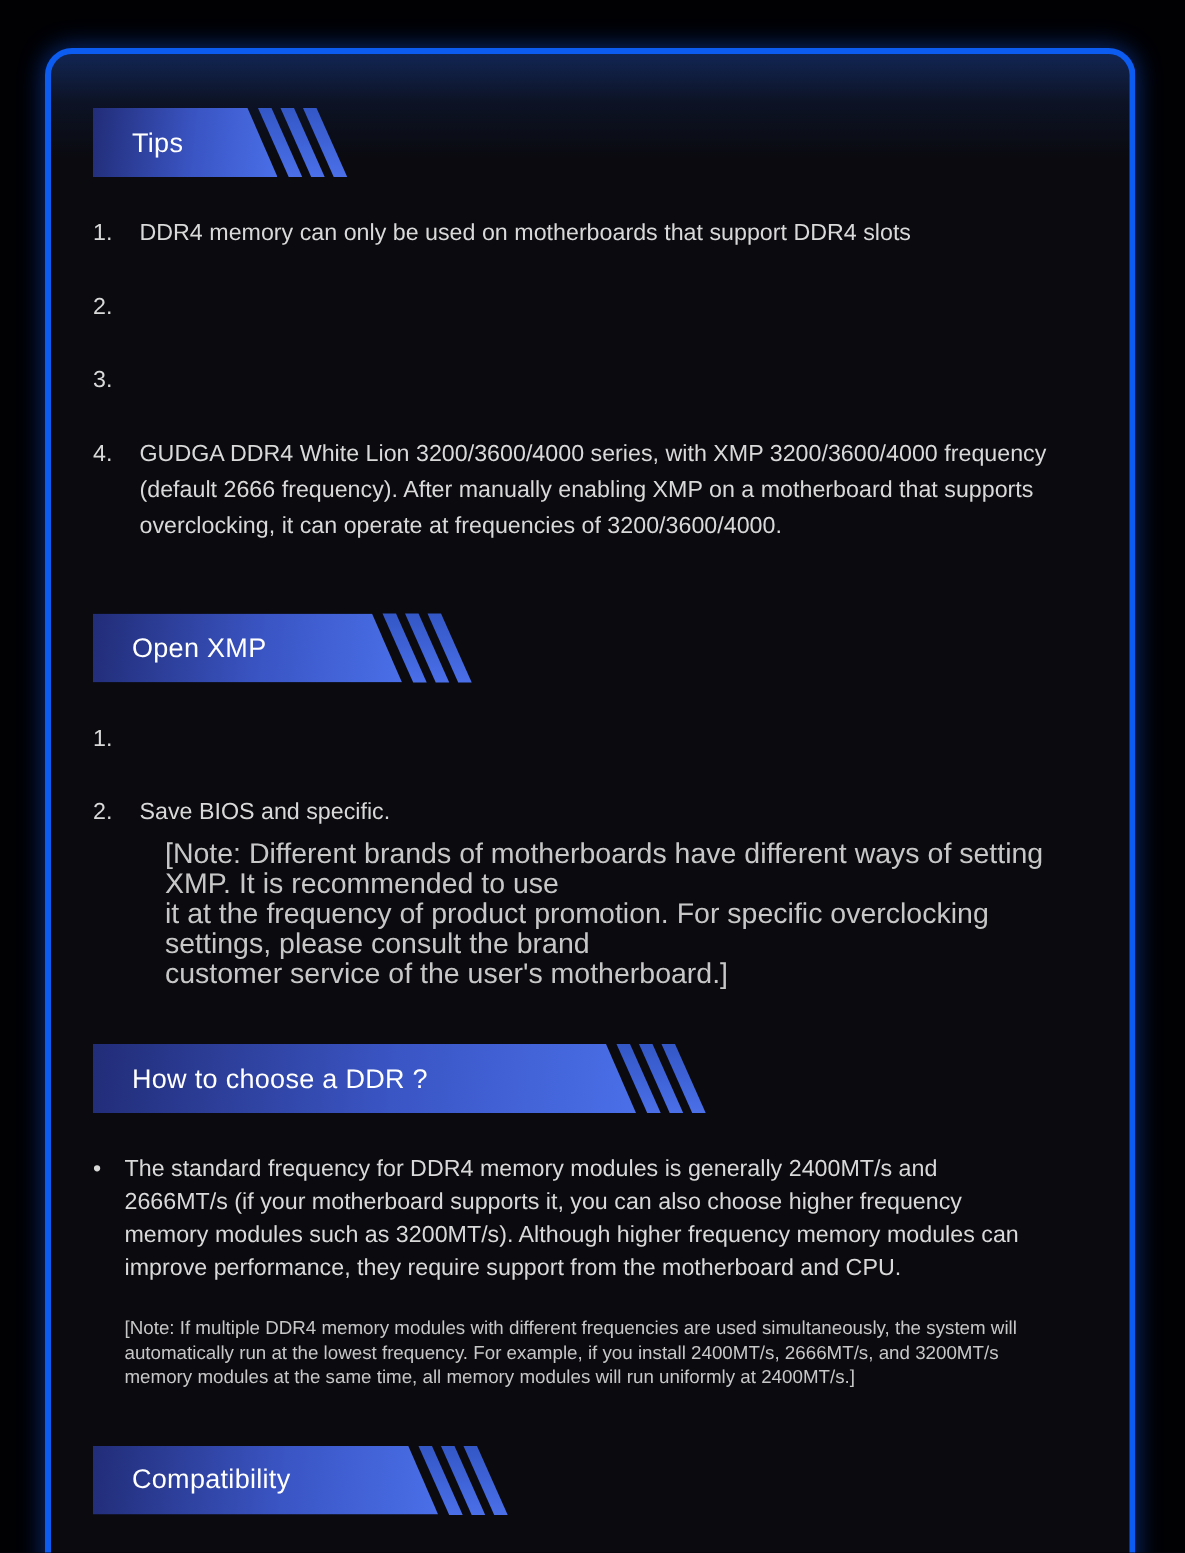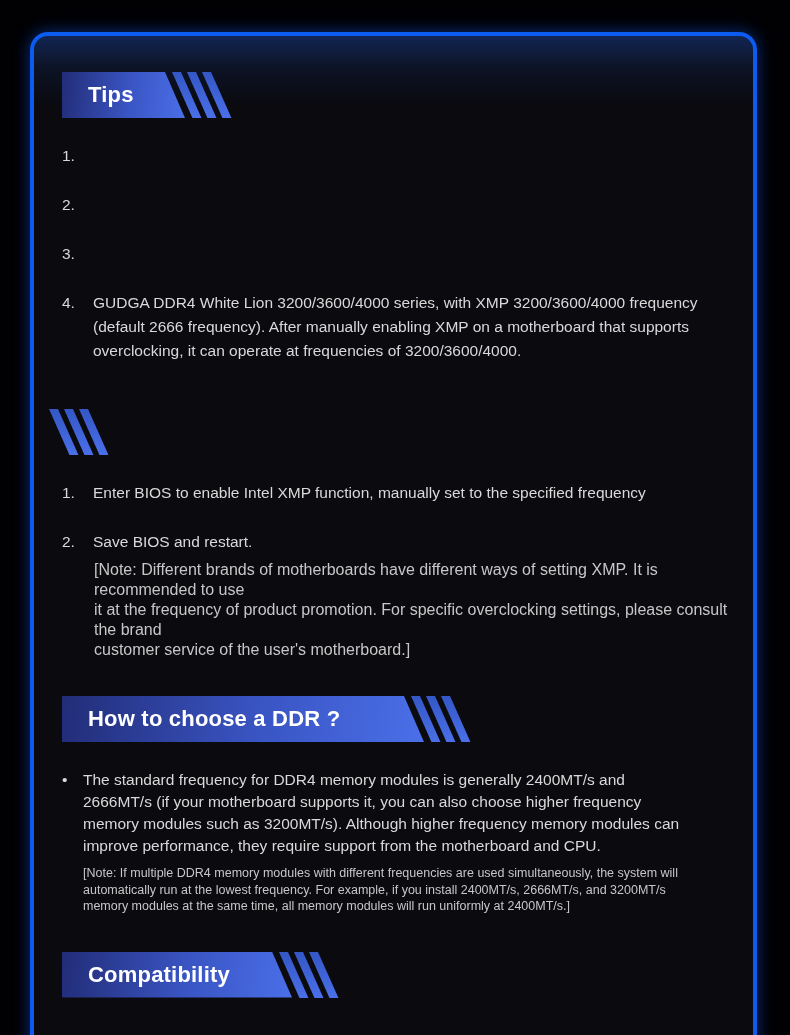--- a/index.html
+++ b/index.html
@@ -22,21 +22,21 @@
   }
   .content{position:relative;padding:36px 22px 0 28px;}
 
   
   .banner{display:flex;height:46px;align-items:stretch;}
   .plate{
     flex:none;display:flex;align-items:center;box-sizing:border-box;
     padding-left:26px;
     clip-path:polygon(0 0, calc(100% - 20px) 0, 100% 100%, 0 100%);
     background:linear-gradient(96deg,#222d78 0%, #3a55c4 55%, #4a6fe8 100%);
-    color:#ffffff;font-size:22px;font-weight:700;letter-spacing:0.2px;
+    color:#ffffff;font-size:18px;font-weight:400;letter-spacing:0.2px;
     white-space:nowrap;
   }
   .w-tips{width:123px;}
   .w-xmp{width:206px;}
   .w-ddr{width:362px;}
   .w-compat{width:230px;}
   .stripe{
     flex:none;width:9px;
     background:linear-gradient(180deg,#3457c6,#4a6fe8);
     transform:skewX(24deg);transform-origin:0 0;
@@ -45,83 +45,86 @@
   .stripe + .stripe{margin-left:6px;}
 
   
   .item{display:flex;color:#d9d9d9;font-size:15.5px;line-height:24px;font-weight:400;}
   .item .marker{flex:none;width:31px;}
   .item .text{white-space:pre-line;}
   .item.bullet{line-height:22px;}
   .item.bullet .marker{width:21px;}
 
   .note{
-    margin-left:32px;color:#c7c7c7;font-size:16px;line-height:20px;
+    margin-left:48px;color:#c7c7c7;font-size:19px;line-height:20px;
     white-space:pre-line;
   }
   .note.small{margin-left:21px;font-size:12.5px;line-height:16.5px;}
 
   
   .mt-list{margin-top:26px;}
   .item + .item{margin-top:25px;}
   .mt-banner-xmp{margin-top:46px;}
   .mt-banner-ddr{margin-top:36px;}
   .mt-banner-compat{margin-top:37px;}
   .mt-note-xmp{margin-top:6px;}
   .mt-bullet{margin-top:27px;}
-  .mt-note-ddr{margin-top:8px;}
+  .mt-note-ddr{margin-top:20px;}
 </style>
 </head>
 <body>
 
 <div class="card">
   <div class="card-glow"></div>
   <div class="content">
 
     <div class="banner">
       <div class="plate w-tips">
         <span>Tips</span>
       </div>
       <div class="stripe s1"></div>
       <div class="stripe"></div>
       <div class="stripe"></div>
     </div>
 
     <div class="mt-list">
       <div class="item">
         <span class="marker">1.</span>
+        <span class="text">DDR4 memory can only be used on motherboards that support DDR4 slots</span>
       </div>
       <div class="item">
         <span class="marker">2.</span>
       </div>
       <div class="item">
         <span class="marker">3.</span>
       </div>
       <div class="item">
         <span class="marker">4.</span>
         <span class="text">GUDGA DDR4 White Lion 3200/3600/4000 series, with XMP 3200/3600/4000 frequency
 (default 2666 frequency). After manually enabling XMP on a motherboard that supports
 overclocking, it can operate at frequencies of 3200/3600/4000.</span>
       </div>
     </div>
 
     <div class="banner mt-banner-xmp">
+      <div class="plate w-xmp">
+        <span>Open XMP</span>
+      </div>
       <div class="stripe s1"></div>
       <div class="stripe"></div>
       <div class="stripe"></div>
     </div>
 
     <div class="mt-list">
       <div class="item">
         <span class="marker">1.</span>
-        <span class="text">Enter BIOS to enable Intel XMP function, manually set to the specified frequency</span>
       </div>
       <div class="item">
         <span class="marker">2.</span>
-        <span class="text">Save BIOS and restart.</span>
+        <span class="text">Save BIOS and specific.</span>
       </div>
     </div>
     <div class="note mt-note-xmp">[Note: Different brands of motherboards have different ways of setting XMP. It is recommended to use
 it at the frequency of product promotion. For specific overclocking settings, please consult the brand
 customer service of the user's motherboard.]</div>
 
     <div class="banner mt-banner-ddr">
       <div class="plate w-ddr">
         <span>How to choose a DDR ?</span>
       </div>

